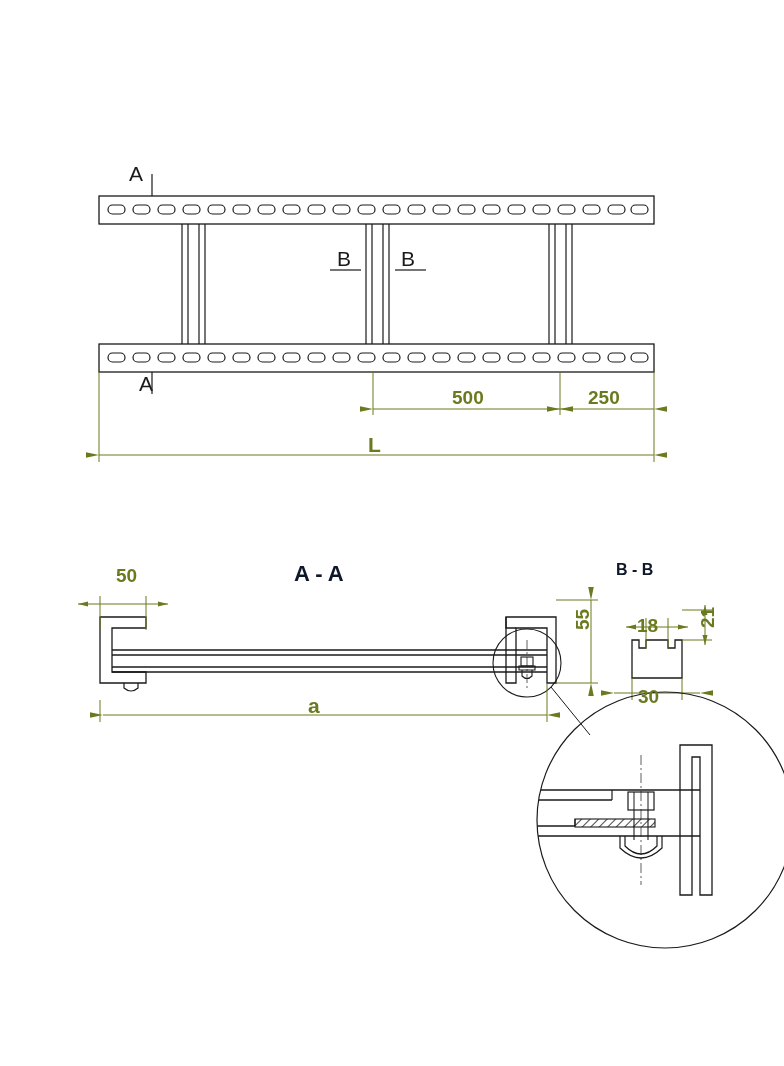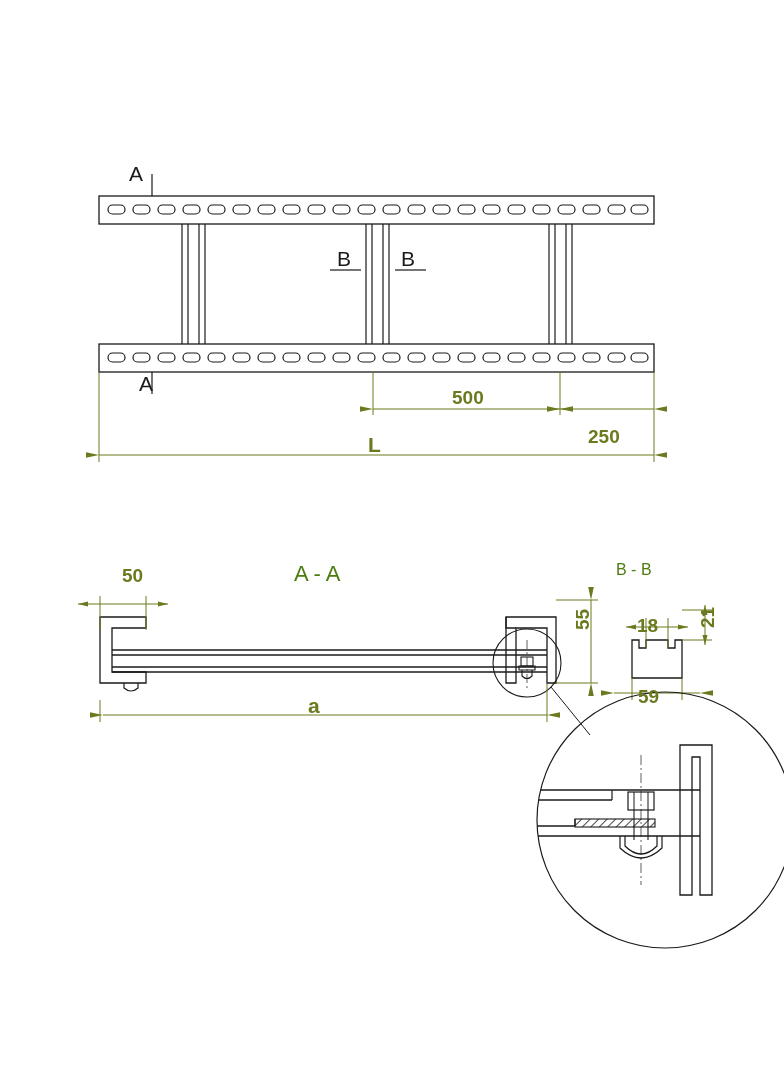--- a/index.html
+++ b/index.html
@@ -1,20 +1,20 @@
 <!DOCTYPE html>
 <html><head>
 <meta charset="utf-8">
 <style>
   html,body{margin:0;padding:0;background:#ffffff;}
   body{font-family:"Liberation Sans", sans-serif;}
   #sheet{position:relative;width:784px;height:1066px;background:#fff;overflow:hidden;}
 
   .dimtxt{position:absolute;color:#6b7a1e;font-size:19px;font-family:"Liberation Sans", sans-serif;white-space:nowrap;font-weight:bold;}
-  .secttxt{position:absolute;color:#4d7c0f;font-size:20px;font-family:"Liberation Sans", sans-serif;white-space:nowrap;}
+  .secttxt{position:absolute;color:#0f172a;font-size:20px;font-family:"Liberation Sans", sans-serif;white-space:nowrap;font-weight:bold;}
   .bigtxt{position:absolute;color:#1a1a1a;font-size:21px;font-family:"Liberation Sans", sans-serif;white-space:nowrap;}
 
   svg.ov{position:absolute;left:0;top:0;width:784px;height:1066px;overflow:visible;}
   .stroke-dark{stroke:#1a1a1a;fill:none;}
   .stroke-dim{stroke:#6b7a1e;fill:none;}
   .fill-dim{fill:#6b7a1e;}
 </style>
 </head>
 <body>
 
@@ -240,27 +240,27 @@
       </g>
     </g>
   </svg>
 
   <div class="bigtxt" style="left:129px;top:162px;">A</div>
   <div class="bigtxt" style="left:139px;top:372px;">A</div>
   <div class="bigtxt" style="left:337px;top:247px;">B</div>
   <div class="bigtxt" style="left:401px;top:247px;">B</div>
 
   <div class="dimtxt" style="left:452px;top:387px;">500</div>
-  <div class="dimtxt" style="left:588px;top:387px;margin-top:39px;">250</div>
+  <div class="dimtxt" style="left:588px;top:387px;">250</div>
   <div class="dimtxt" style="left:368px;top:433px;font-size:21px;">L</div>
 
   <div class="secttxt" style="left:294px;top:561px;font-size:22px;">A - A</div>
   <div class="secttxt" style="left:616px;top:561px;font-size:16px;">B - B</div>
 
-  <div class="dimtxt" style="left:122px;top:565px;">50</div>
+  <div class="dimtxt" style="left:116px;top:565px;">50</div>
   <div class="dimtxt" style="left:308px;top:694px;font-size:21px;">a</div>
   <div class="dimtxt" style="left:572px;top:630px;transform:rotate(-90deg);transform-origin:left top;">55</div>
 
   <div class="dimtxt" style="left:637px;top:615px;text-align:center;">18</div>
   <div class="dimtxt" style="left:697px;top:628px;transform:rotate(-90deg);transform-origin:left top;">21</div>
-  <div class="dimtxt" style="left:638px;top:686px;">59</div>
+  <div class="dimtxt" style="left:638px;top:686px;">30</div>
 
 </div>
 
 </body></html>

